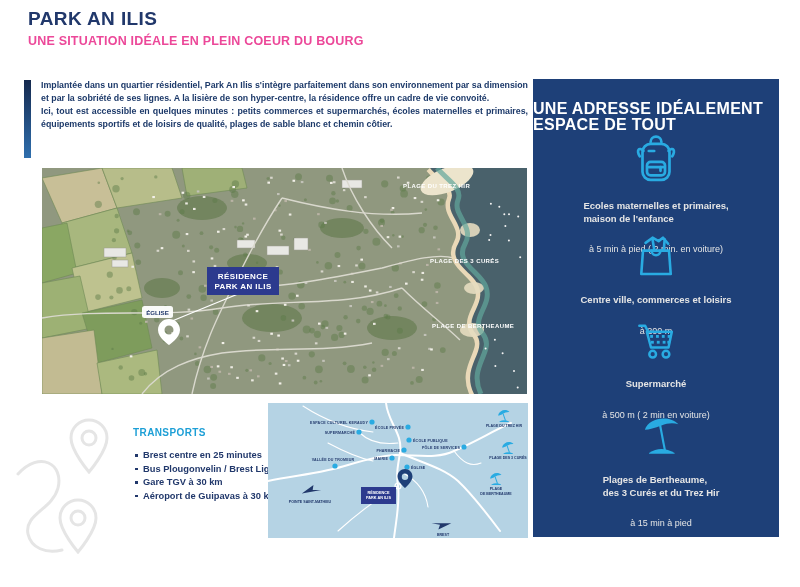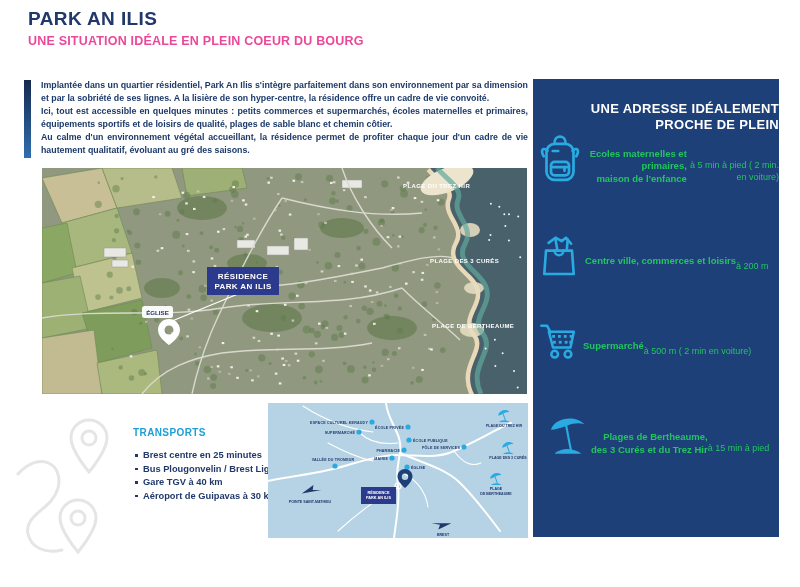--- a/index.html
+++ b/index.html
@@ -25,40 +25,39 @@
            font-size:9.3px;font-weight:bold;color:#21386b;line-height:13.5px;}
   .tr-list li{position:relative;padding-left:8px;}
   .tr-list li::before{content:"";position:absolute;left:0;top:5px;width:2.5px;height:2.5px;
            background:#21386b;}
   
   .watermark{position:absolute;left:14px;top:412px;}
   
   .schematic{position:absolute;left:268px;top:403px;width:260px;height:135px;}
   
   .sidebar{position:absolute;left:533px;top:79px;width:246px;height:458px;background:#1e4078;}
-  .sb-title{position:absolute;top:22px;left:0;right:0;text-align:right;color:#fff;
-            font-size:13px;font-weight:bold;line-height:16px;letter-spacing:.3px;}
-  .sb-item{position:absolute;left:0;right:0;display:flex;flex-direction:row;
-           align-items:center;text-align:right;color:#22c55e;}
+  .sb-title{position:absolute;top:22px;left:0;right:0;text-align:left;color:#fff;
+            font-size:16px;font-weight:bold;line-height:16px;letter-spacing:.3px;}
+  .sb-item{position:absolute;left:0;right:0;display:flex;flex-direction:column;
+           align-items:center;text-align:left;color:#e5e5e5;}
   .sb-item .sb-bold{font-size:9.5px;font-weight:bold;line-height:12.5px;margin-top:9px;}
   .sb-item .sb-detail{font-size:9px;line-height:12px;margin-top:18px;}
 </style>
 </head>
 <body>
 
 <div class="page">
 
   <div class="title">PARK AN ILIS</div>
   <div class="subtitle">UNE SITUATION IDÉALE EN PLEIN COEUR DU BOURG</div>
 
   <div class="accent-bar"></div>
   <div class="intro">
     <p>Implantée dans un quartier résidentiel, Park An Ilis s'intègre parfaitement dans son environnement par sa dimension et par la sobriété de ses lignes. A la lisière de son hyper-centre, la résidence offre un cadre de vie convoité.</p>
     <p>Ici, tout est accessible en quelques minutes : petits commerces et supermarchés, écoles maternelles et primaires, équipements sportifs et de loisirs de qualité, plages de sable blanc et chemin côtier.</p>
-    <p>Au calme d'un environnement végétal accueillant, la résidence permet de profiter chaque jour d'un cadre de vie hautement qualitatif, évoluant au gré des saisons.</p>
   </div>
 
   <div class="aerial">
     <svg id="aerial-svg" width="485" height="226" viewBox="0 0 485 226">
         <rect x="0" y="0" width="485" height="226" fill="#90987f"></rect>
         <polygon points="0,10 60,0 75,40 20,55" fill="#c8bf97" stroke="#6f8a55" stroke-width="0.6"></polygon>
         <polygon points="20,55 75,40 90,85 30,100" fill="#a8b77e" stroke="#6f8a55" stroke-width="0.6"></polygon>
         <polygon points="0,60 25,55 35,105 0,115" fill="#8aa763" stroke="#6f8a55" stroke-width="0.6"></polygon>
         <polygon points="30,100 90,85 100,130 40,145" fill="#bec28f" stroke="#6f8a55" stroke-width="0.6"></polygon>
         <polygon points="0,115 38,108 50,160 0,170" fill="#9db174" stroke="#6f8a55" stroke-width="0.6"></polygon>
@@ -414,21 +413,21 @@
       <circle cx="75" cy="26" r="7"></circle>
       <path d="M64,88 c-10,0 -18,8 -18,18 c0,13 18,34 18,34 s18,-21 18,-34 c0,-10 -8,-18 -18,-18 z"></path>
       <circle cx="64" cy="106" r="7"></circle>
     </svg>
   </div>
 
   <div class="tr-title">TRANSPORTS</div>
   <ul class="tr-list">
       <li>Brest centre en 25 minutes</li>
       <li>Bus Plougonvelin / Brest Ligne 11</li>
-      <li>Gare TGV à 40 km</li>
+      <li>Gare TGV à 30 km</li>
       <li>Aéroport de Guipavas à 30 km</li>
     </ul>
 
   <div class="schematic">
     <svg id="schematic-svg" width="260" height="135" viewBox="0 0 260 135">
         <rect x="0" y="0" width="260" height="135" fill="#b5d3e4"></rect>
         <path d="M118,0 C120,20 135,30 132,50 C130,62 128,70 130,83 C132,100 128,118 126,135" fill="none" stroke="#ffffff" stroke-width="2" stroke-linecap="round"></path>
         <path d="M0,78 C30,72 55,70 80,62 C100,56 115,52 128,52" fill="none" stroke="#ffffff" stroke-width="2" stroke-linecap="round"></path>
         <path d="M128,52 C150,52 170,56 186,48 C205,40 225,28 243,20" fill="none" stroke="#ffffff" stroke-width="2" stroke-linecap="round"></path>
         <path d="M132,50 C155,60 175,65 190,78 C205,92 220,112 232,128" fill="none" stroke="#ffffff" stroke-width="2" stroke-linecap="round"></path>
@@ -488,21 +487,21 @@
         <rect x="93" y="84" width="35" height="17" fill="#2c3a8e"></rect>
         <text x="110.5" y="91" text-anchor="middle" fill="#fff" font-size="3.8" font-weight="bold" font-family="&quot;Liberation Sans&quot;,sans-serif">RÉSIDENCE</text>
         <text x="110.5" y="96" text-anchor="middle" fill="#fff" font-size="3.8" font-weight="bold" font-family="&quot;Liberation Sans&quot;,sans-serif">PARK AN ILIS</text>
         <path d="M137,66 c-4.2,0 -7.5,3.3 -7.5,7.5 c0,5.5 7.5,11.5 7.5,11.5 s7.5,-6 7.5,-11.5 c0,-4.2 -3.3,-7.5 -7.5,-7.5 z M137,77 a3.2,3.2 0 1 1 0,-6.4 a3.2,3.2 0 0 1 0,6.4 z" fill="#1e4078" fill-rule="evenodd"></path>
       </svg>
   </div>
 
   <aside class="sidebar">
     <div class="sb-title">
       <span>UNE ADRESSE IDÉALEMENT</span><br>
-      <span>PROCHE DE PLEIN</span>
+      <span>ESPACE DE TOUT</span>
     </div>
     <div id="sb-items">
         <div class="sb-item" style="top: 54px;">
           <div><svg width="54" height="54" viewBox="0 0 60 60" fill="none" stroke="#29abe2" stroke-width="3" stroke-linecap="round" stroke-linejoin="round">
               <path d="M24,10 A6,6 0 0 1 36,10"></path>
               <path d="M16,20 C11,15 8,19 12,26"></path>
               <path d="M44,20 C49,15 52,19 48,26"></path>
               <rect x="15" y="12" width="30" height="40" rx="9"></rect>
               <rect x="20" y="32" width="20" height="15" rx="4"></rect>
               <path d="M22,38 H38"></path>

